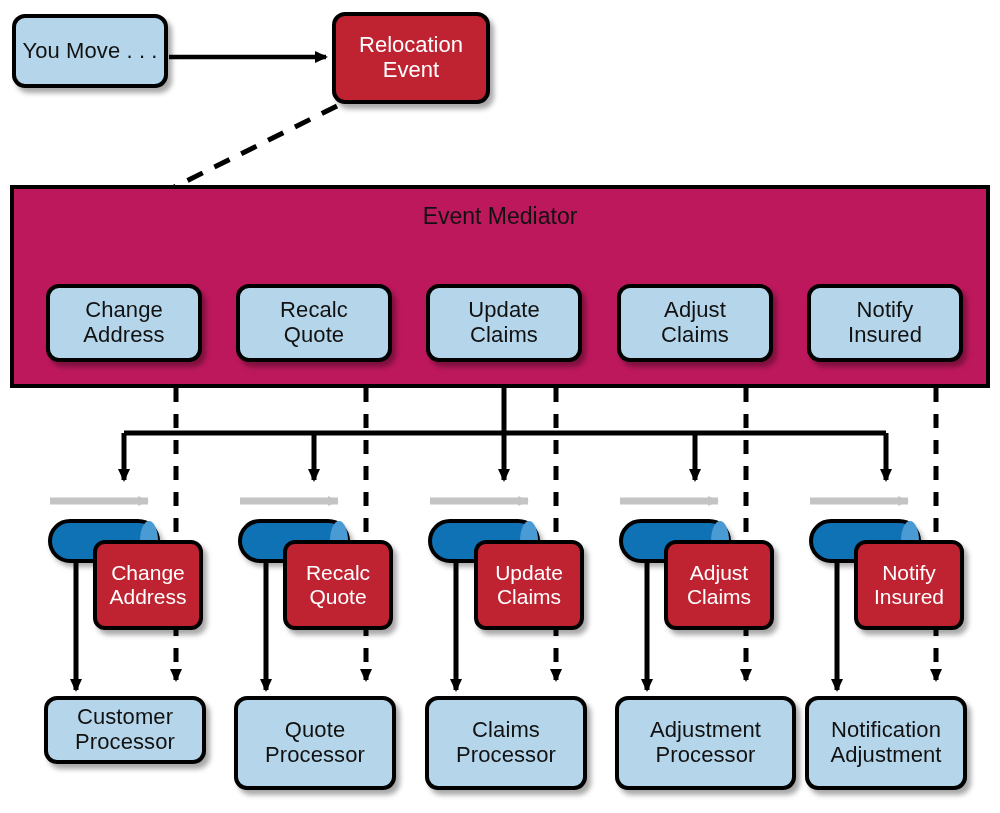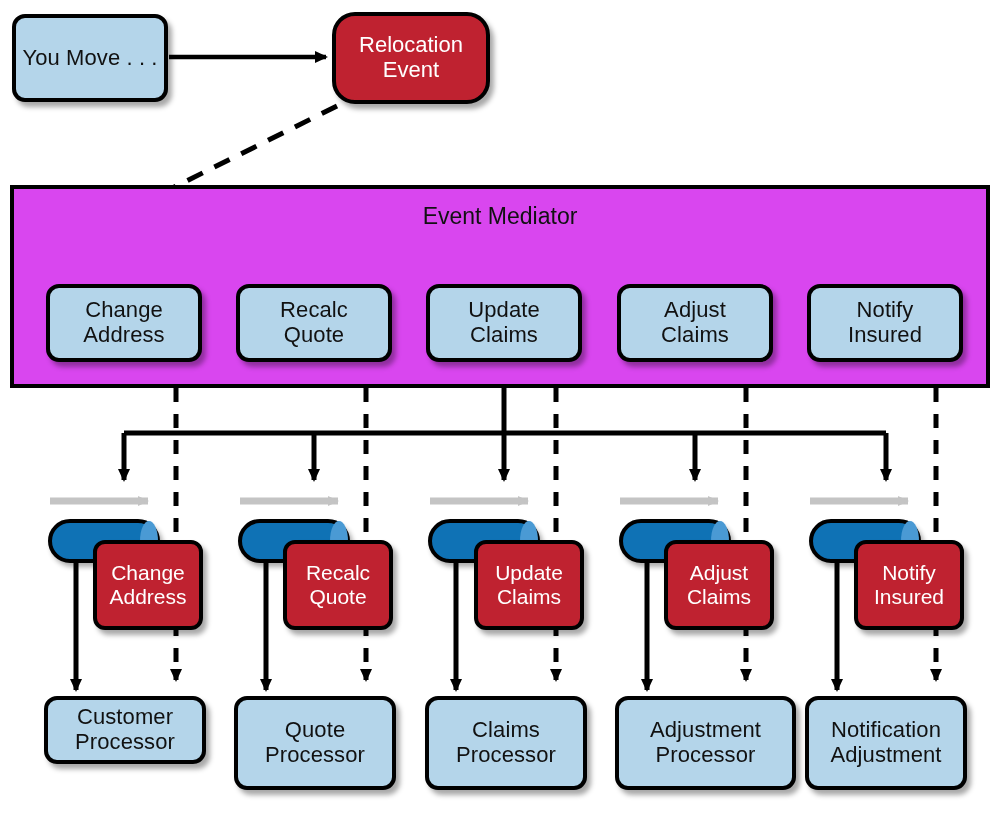--- a/index.html
+++ b/index.html
@@ -43,30 +43,29 @@
     color: #111111;
     font-size: 22px;
     font-weight: 400;
     letter-spacing: .1px;
   }
   .node-red {
     background: #bf2230;
     color: #ffffff;
     font-size: 22px;
     font-weight: 400;
-    border-radius: 23px;
   }
   .node-red.small {
     font-size: 21px;
     border-radius: 12px;
   }
   .mediator-panel {
     position: absolute;
     box-sizing: border-box;
-    background: #d946ef;
+    background: #be185d;
     border: 4px solid #000000;
     left: 10px;
     top: 185px;
     width: 980px;
     height: 203px;
   }
   .mediator-title {
     position: absolute;
     left: 0;
     top: 14px;
@@ -153,21 +152,21 @@
     <line x1="620" y1="501" x2="718" y2="501" stroke="#c4c4c4" stroke-width="7" marker-end="url(#ah-gray)"></line>
     <line x1="810" y1="501" x2="908" y2="501" stroke="#c4c4c4" stroke-width="7" marker-end="url(#ah-gray)"></line>
 
     <line x1="76" y1="548" x2="76" y2="690" stroke="#000" stroke-width="5" marker-end="url(#ah-big)"></line>
     <line x1="266" y1="548" x2="266" y2="690" stroke="#000" stroke-width="5" marker-end="url(#ah-big)"></line>
     <line x1="456" y1="548" x2="456" y2="690" stroke="#000" stroke-width="5" marker-end="url(#ah-big)"></line>
     <line x1="647" y1="548" x2="647" y2="690" stroke="#000" stroke-width="5" marker-end="url(#ah-big)"></line>
     <line x1="837" y1="548" x2="837" y2="690" stroke="#000" stroke-width="5" marker-end="url(#ah-big)"></line>
   </svg>
 
-  <div class="node node-blue layer-front" style="left:12px; top:14px; width:156px; height:88px;">
+  <div class="node node-blue layer-front" style="left:12px; top:14px; width:156px; height:74px;">
     <span>You Move . . .</span>
   </div>
 
   <div class="node node-red layer-front" style="left:332px; top:12px; width:158px; height:92px;">
     <span>Relocation
 Event</span>
   </div>
 
   <div class="mediator-panel layer-back">
     <div class="mediator-title">Event Mediator</div>

